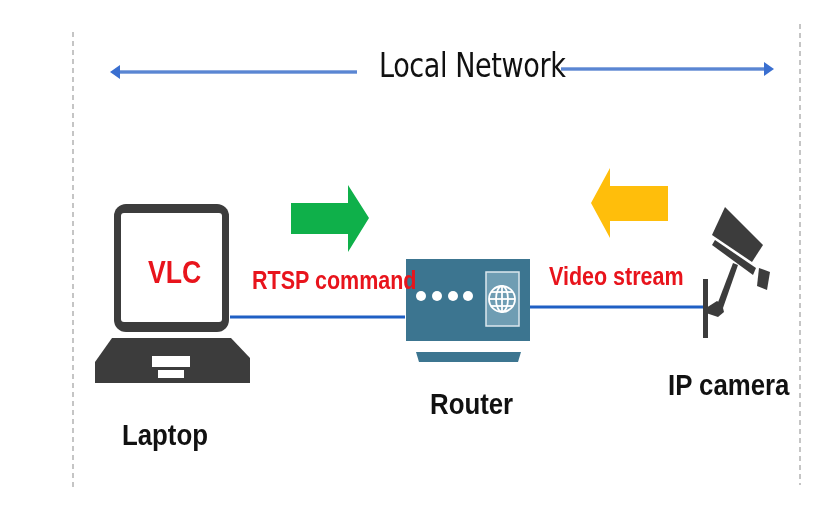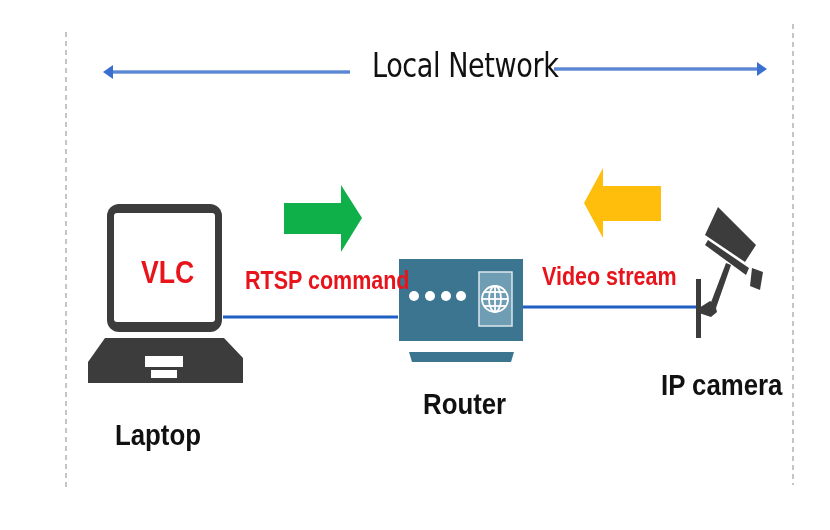--- a/index.html
+++ b/index.html
@@ -1,17 +1,17 @@
 <!DOCTYPE html>
 <html><head>
 <meta charset="utf-8">
 <style>
   html, body { margin: 0; padding: 0; background: #ffffff; }
   body { width: 830px; height: 530px; position: relative; overflow: hidden; font-family: "Liberation Sans", sans-serif; }
-  #stage { position: absolute; left: 5px; top: 0; width: 681px; height: 530px; }
+  #stage { position: absolute; left: 12px; top: 0; width: 681px; height: 530px; }
   .lbl { position: absolute; white-space: nowrap; }
   .title { font-family: "DejaVu Sans", sans-serif; font-size: 33px; color: #111; transform: scaleX(0.82); transform-origin: left top; letter-spacing: -0.5px; }
   .red { color: #e8141c; font-weight: bold; font-size: 25px; transform: scaleX(0.86); transform-origin: left top; }
   .black-lbl { color: #111; font-weight: bold; font-size: 30px; transform: scaleX(0.86); transform-origin: left top; }
 </style>
 </head>
 <body>
 
 <div id="stage">
   <svg width="830" height="530" viewBox="0 0 830 530" style="position:absolute;left:0;top:0">

